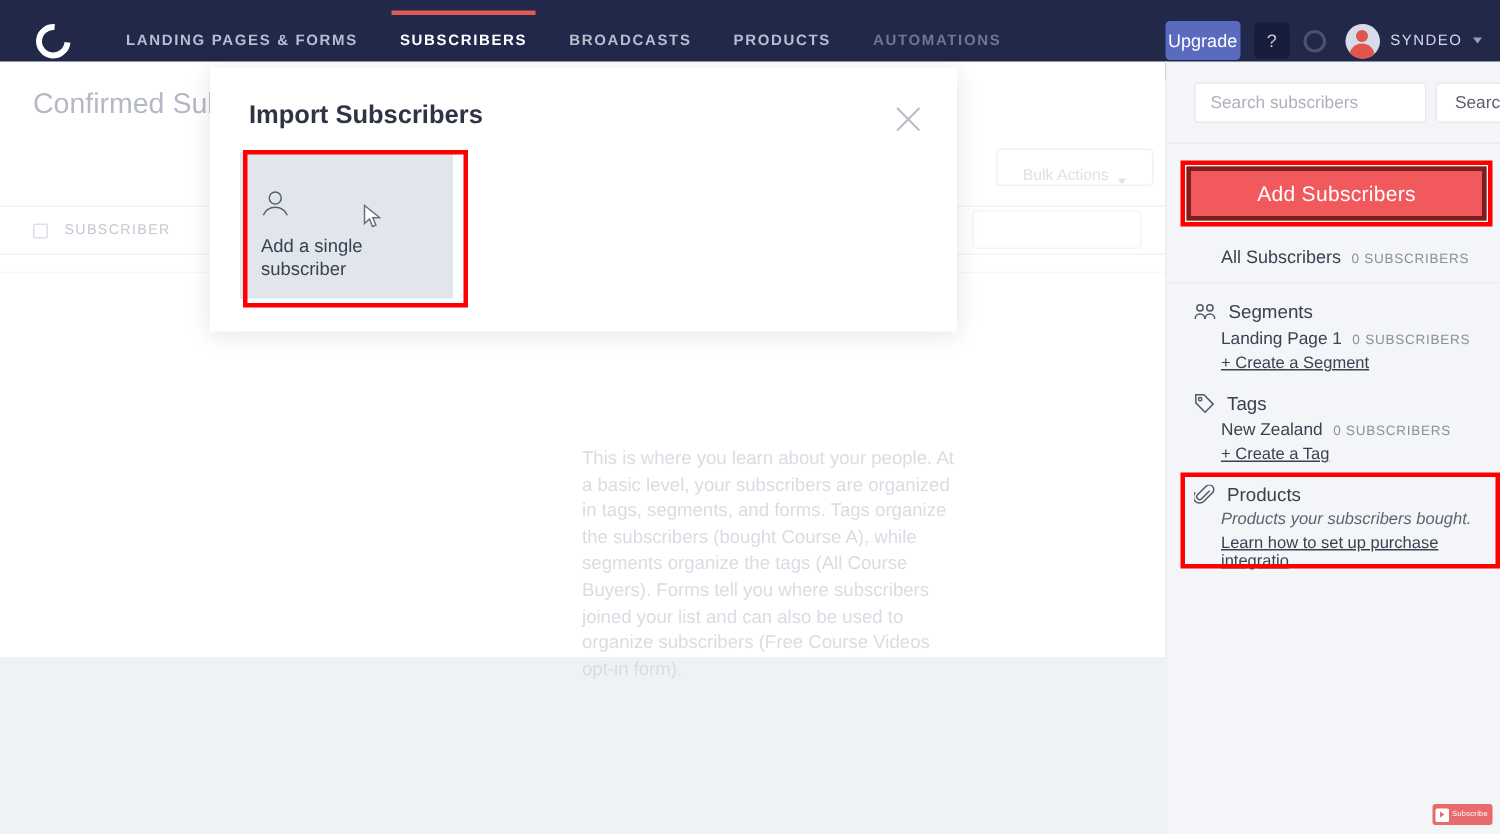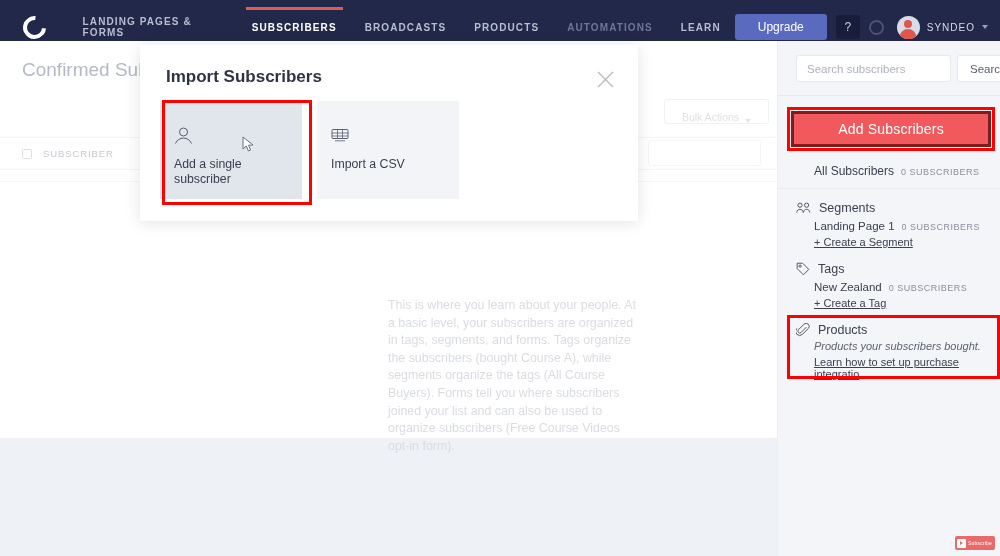--- a/index.html
+++ b/index.html
@@ -40,21 +40,21 @@
     content: ""; position: absolute; top: 0; left: 8px; right: 8px;
     height: 3px; background: #e05c52;
   }
   .nav-item.dim { color: #6f7695; }
   .nav-right {
     margin-left: auto; display: flex; align-items: center;
     padding-right: 12px; gap: 9px;
   }
   .upgrade-btn {
     background: #5a6bbf; color: #fff;
-    font-size: 12px; padding: 6px 23px; border-radius: 3px;
+    font-size: 12px; padding: 6px 2px; border-radius: 3px;
     border: none; cursor: pointer;
     font-family: "Liberation Sans", sans-serif;
   }
   .help-btn {
     width: 24px; height: 24px; border-radius: 3px;
     background: #171d3b; color: #c6cade;
     font-size: 12px; display: flex; align-items: center; justify-content: center;
     cursor: pointer;
   }
   .notif-ring {
@@ -281,23 +281,20 @@
         </div>
       <div class="nav-item">
           <span>BROADCASTS</span>
         </div>
       <div class="nav-item">
           <span>PRODUCTS</span>
         </div>
       <div class="nav-item dim">
           <span>AUTOMATIONS</span>
         </div>
-      <div class="nav-item">
-          <span>LEARN</span>
-        </div>
     </div>
     <div class="nav-right">
       <button class="upgrade-btn">Upgrade</button>
       <div class="help-btn">?</div>
       <div class="notif-ring"></div>
       <div class="user-box">
         <div class="avatar"></div>
         <span class="user-name">SYNDEO</span>
         <span class="caret-down"></span>
       </div>
@@ -393,31 +390,20 @@
 
     <div class="cards">
       <div class="card selected">
         <svg class="ic card-icon" width="19" height="18" viewBox="0 0 19 18">
           <circle cx="9.5" cy="5" r="4" fill="none" stroke="#5a5f70" stroke-width="1"></circle>
           <path d="M1.5 16.5c1.5-3.6 4.6-5.4 8-5.4s6.5 1.8 8 5.4" fill="none" stroke="#5a5f70" stroke-width="1"></path>
         </svg>
         <div class="card-label">Add a single subscriber</div>
       </div>
 
-      <div class="card">
-        <svg class="ic card-icon" width="18" height="15" viewBox="0 0 18 15">
-          <rect x="1" y="2.5" width="16" height="9" rx="1" fill="none" stroke="#5a5f70" stroke-width="1"></rect>
-          <line x1="1" y1="6" x2="17" y2="6" stroke="#5a5f70" stroke-width="0.8"></line>
-          <line x1="1" y1="9" x2="17" y2="9" stroke="#5a5f70" stroke-width="0.8"></line>
-          <line x1="6.5" y1="2.5" x2="6.5" y2="11.5" stroke="#5a5f70" stroke-width="0.8"></line>
-          <line x1="11.5" y1="2.5" x2="11.5" y2="11.5" stroke="#5a5f70" stroke-width="0.8"></line>
-          <path d="M4 13.8h10" stroke="#5a5f70" stroke-width="0.8"></path>
-        </svg>
-        <div class="card-label">Import a CSV</div>
-      </div>
 
     </div>
   </div>
 
   <div class="card-highlight"></div>
 
   <svg class="cursor-arrow" width="13" height="17" viewBox="0 0 13 17">
     <path d="M1 1 1 13 4.3 10 6.4 15 8.6 14 6.5 9.2 11 9z" fill="#ffffff" stroke="#6a6f7e" stroke-width="1"></path>
   </svg>
 

